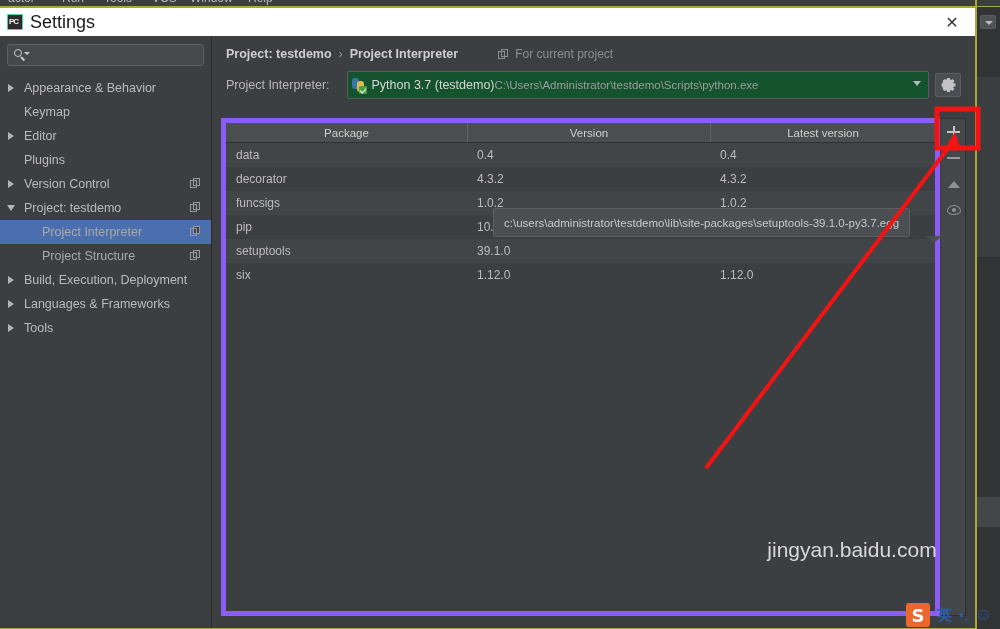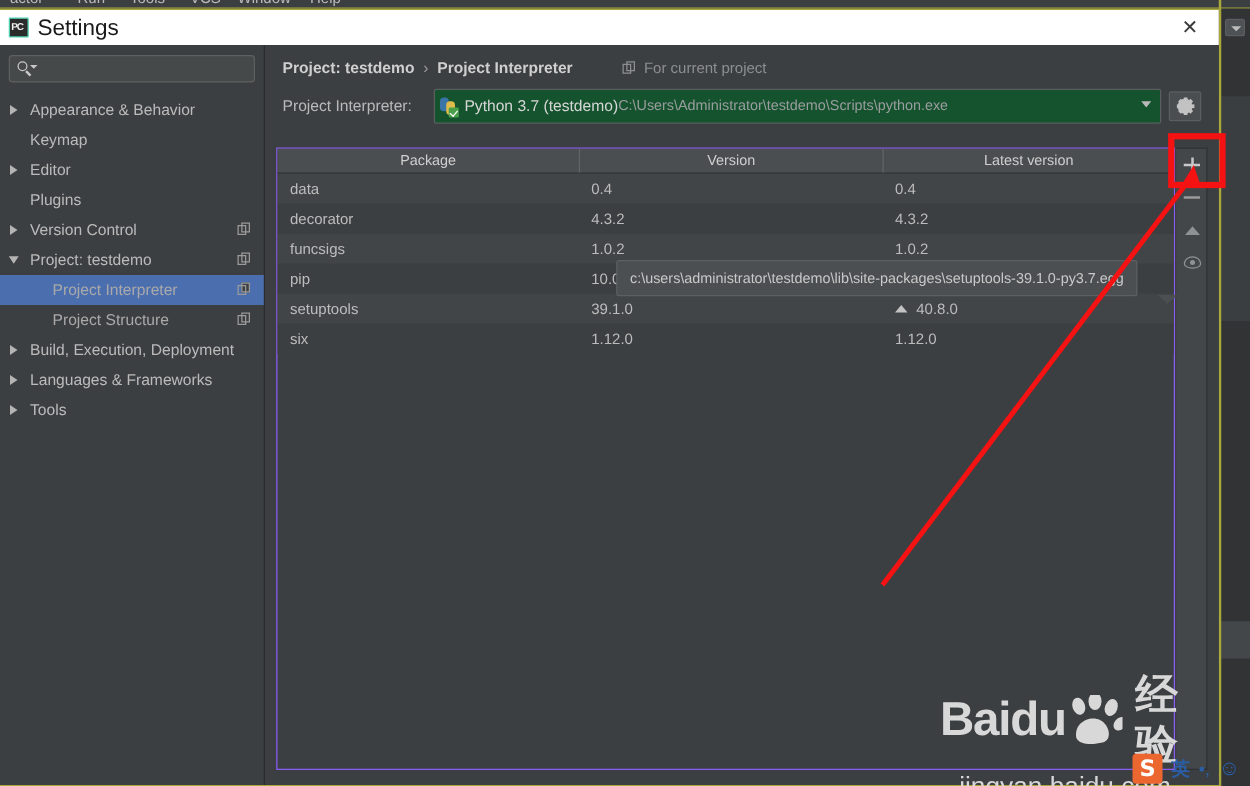--- a/index.html
+++ b/index.html
@@ -202,21 +202,21 @@
     border-radius: 50%; background: #4a4e50;
   }
   .gear-t { position: absolute; width: 3px; height: 14px; background: #c2c2c2; left: 4.5px; top: -1px; }
   .gear-t.r45 { transform: rotate(45deg); }
   .gear-t.r90 { transform: rotate(90deg); }
   .gear-t.r135 { transform: rotate(135deg); }
 
   
   .table-area {
     position: absolute; left: 221px; top: 118px; width: 719px; height: 498px;
-    border: 1px solid #8b5cf6; background: #3c3f41;
+    border: 5px solid #8b5cf6; background: #3c3f41;
   }
   .thead { display: flex; height: 20px; background: #4a4e50; border-bottom: 1px solid #2e3133; }
   .th {
     font-size: 11.5px; color: #cfcfcf; display: flex; align-items: center;
     justify-content: center; border-right: 1px solid #606466;
   }
   .th.c0 { width: 242px; flex: 0 0 242px; }
   .th.c1 { width: 243px; flex: 0 0 243px; }
   .th.c2 { flex: 1; border-right: none; }
   .tbody { position: relative; }
@@ -496,24 +496,20 @@
 
       <div class="trow even">
         <div class="td c0">pip</div>
         <div class="td c1">10.0.1</div>
         <div class="td c2"></div>
       </div>
 
       <div class="trow odd">
         <div class="td c0">setuptools</div>
         <div class="td c1">39.1.0</div>
-        <div class="td c2">
-          <span class="up-tri"></span>
-          <span>40.8.0</span>
-        </div>
       </div>
 
       <div class="trow even">
         <div class="td c0">six</div>
         <div class="td c1">1.12.0</div>
         <div class="td c2">1.12.0</div>
       </div>
 
     </div>
   </div>
@@ -532,33 +528,20 @@
         <span class="gl-eye"></span>
       </div>
   </div>
 
   <div class="tooltip">
     <span>c:\users\administrator\testdemo\lib\site-packages\setuptools-39.1.0-py3.7.egg</span>
     <span class="tail"></span>
   </div>
 
   <div class="watermark">
-    <div class="wm-row">
-      <span class="wm-bai">Baidu</span>
-      <span class="wm-paw">
-        <svg width="44" height="40" viewBox="0 0 44 40">
-          <ellipse cx="9" cy="9" rx="5" ry="7" fill="#d8d8d8" transform="rotate(-18 9 9)"></ellipse>
-          <ellipse cx="22" cy="5" rx="5.2" ry="7" fill="#d8d8d8"></ellipse>
-          <ellipse cx="35" cy="10" rx="5" ry="7" fill="#d8d8d8" transform="rotate(20 35 10)"></ellipse>
-          <ellipse cx="42" cy="23" rx="4.5" ry="6" fill="#d8d8d8" transform="rotate(40 42 23)"></ellipse>
-          <path d="M7 34 C5 22, 18 16, 26 20 C34 24, 36 36, 28 38 C20 40, 9 40, 7 34 Z" fill="#d8d8d8"></path>
-        </svg>
-      </span>
-      <span class="wm-jing">经验</span>
-    </div>
     <div class="wm-url">jingyan.baidu.com</div>
   </div>
 
   <div class="ime">
     <span class="ime-s">S</span>
     <span class="ime-cn">英</span>
     <span class="ime-dot">•,</span>
     <span class="ime-face">☺</span>
   </div>
 

